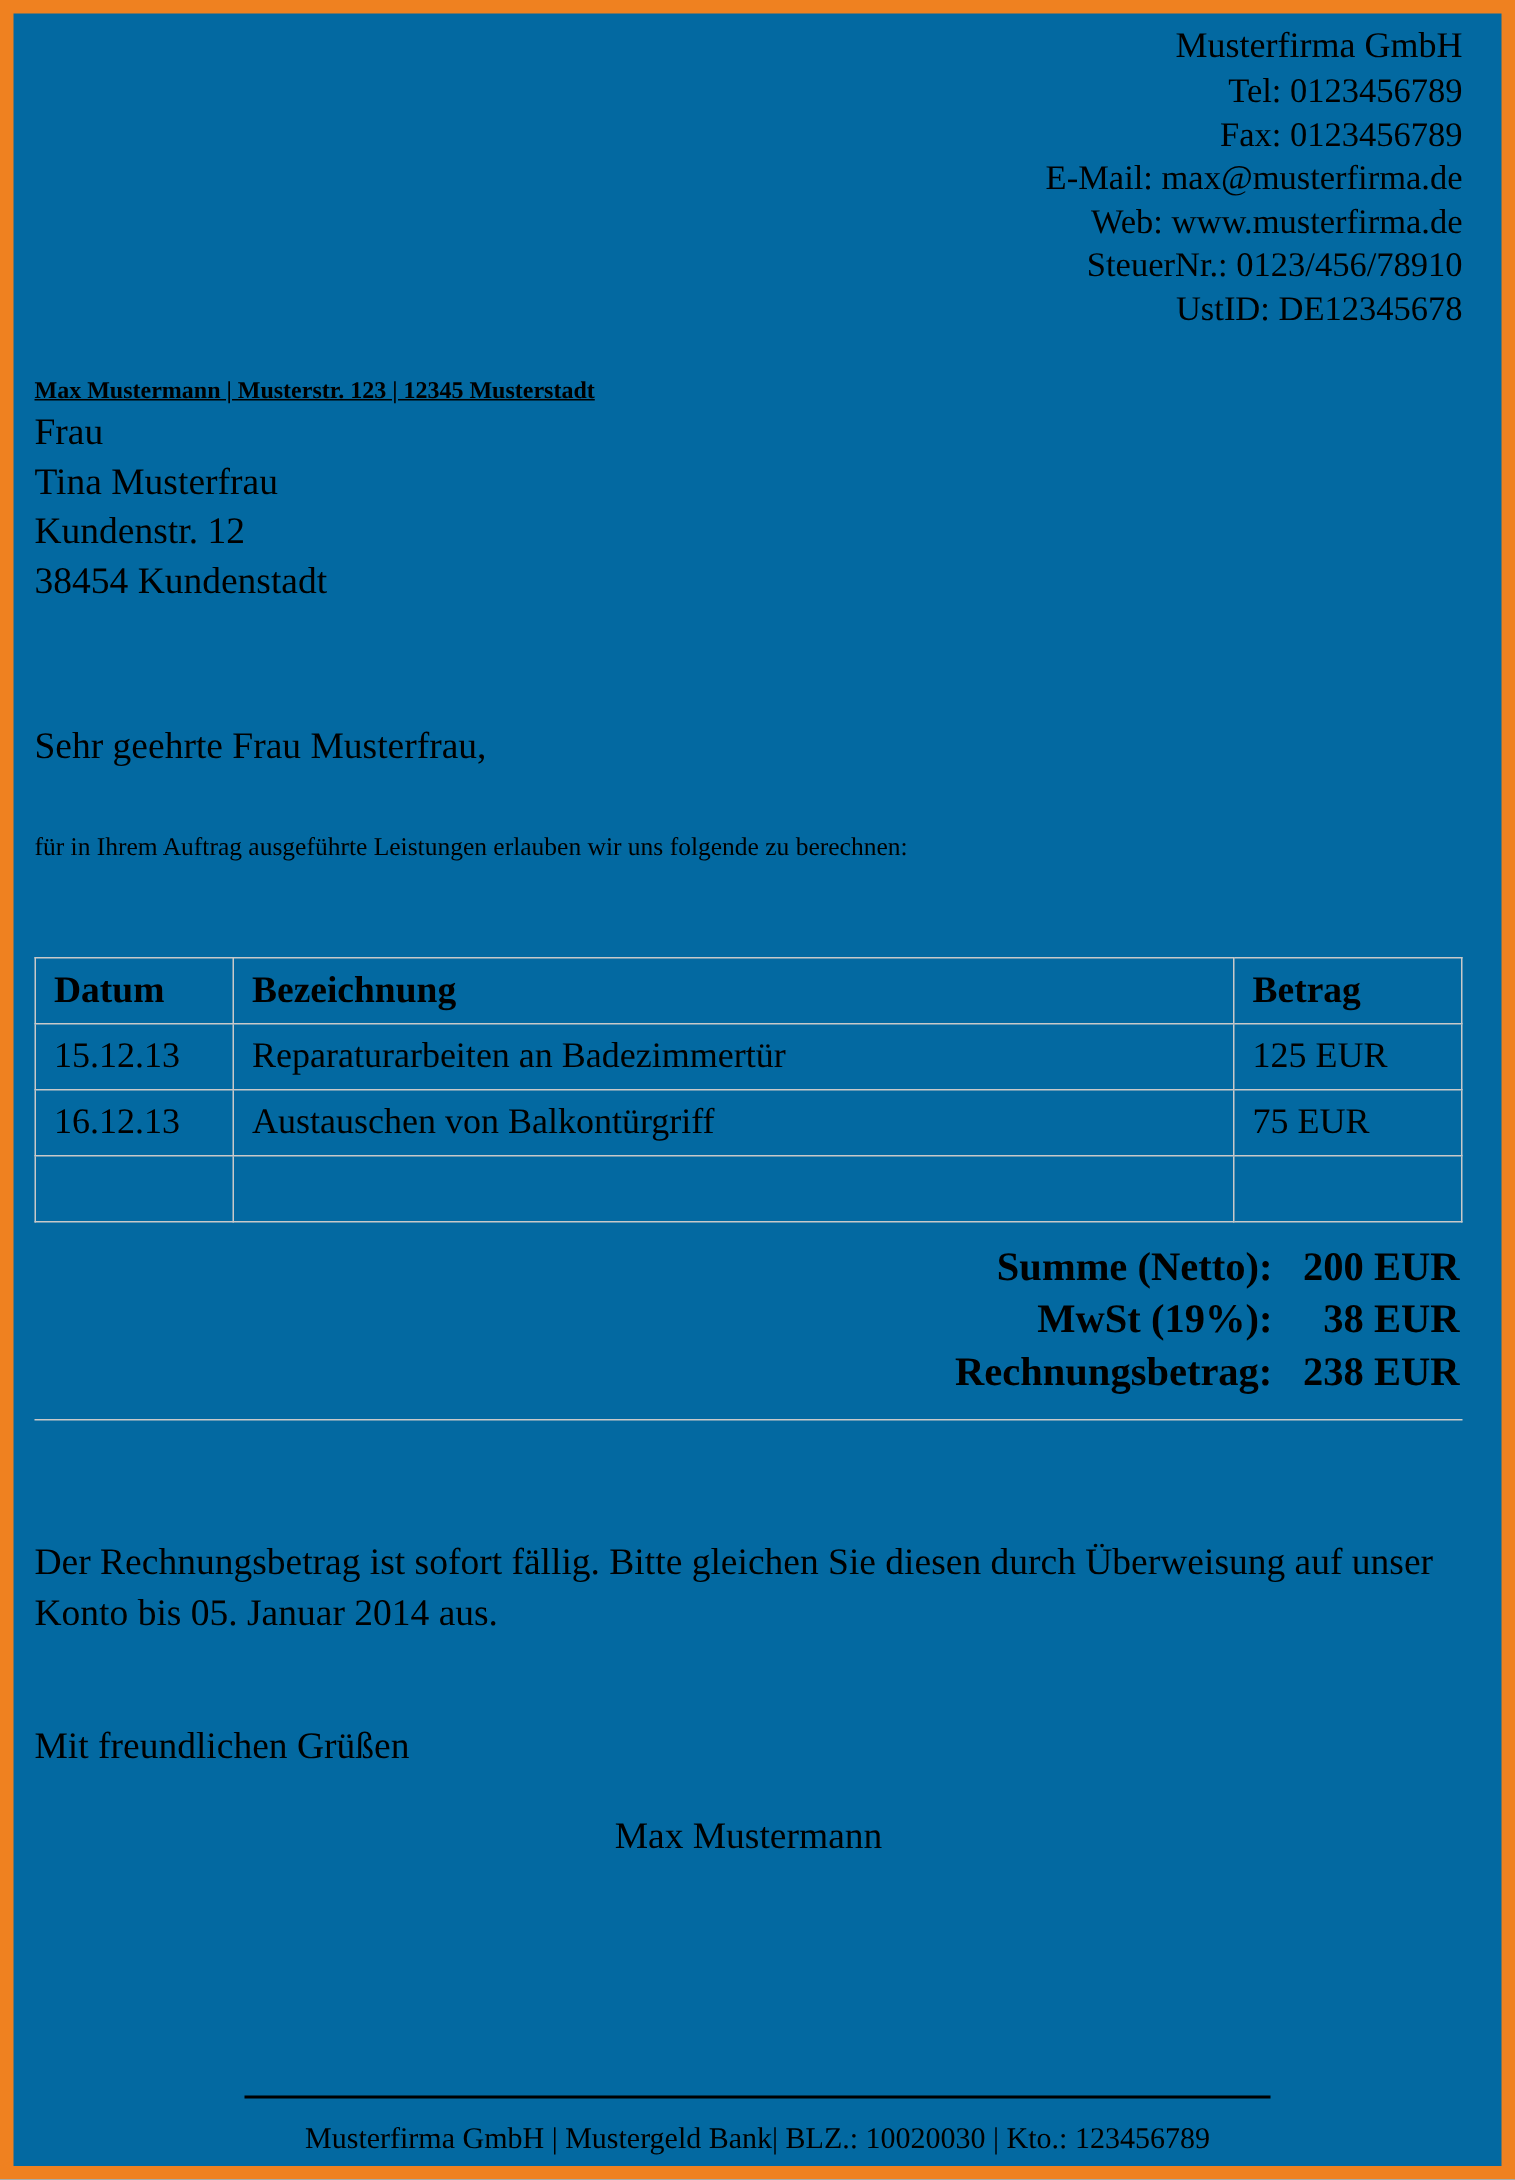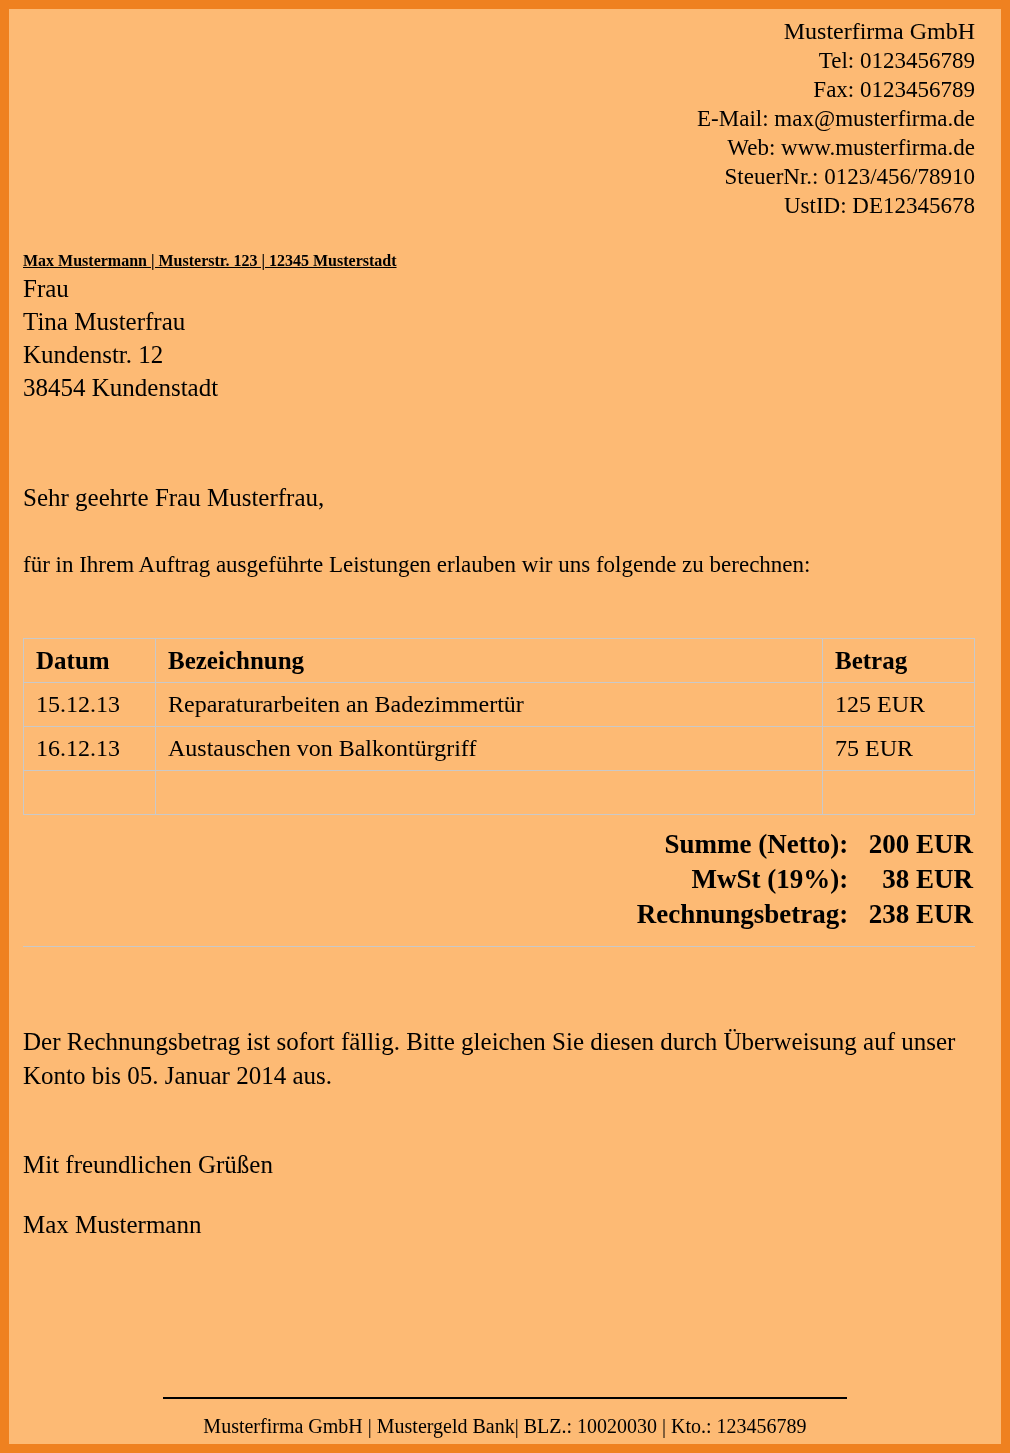--- a/index.html
+++ b/index.html
@@ -1,21 +1,21 @@
 <!DOCTYPE html>
 <html><head>
 <meta charset="utf-8">
 <style>
   * { margin: 0; padding: 0; box-sizing: border-box; }
   html, body { background: #ffffff; }
   .page {
     width: 1010px;
     height: 1453px;
     border: 9px solid #ef8120;
-    background: #fdba74;
+    background: #0369a1;
     color: #000000;
     font-family: "Liberation Serif", "DejaVu Serif", serif;
     position: relative;
     padding: 6px 26px 0 14px;
     overflow: hidden;
   }
   .company-header {
     text-align: right;
     font-size: 23px;
     line-height: 29px;
@@ -36,21 +36,21 @@
   .recipient {
     font-size: 25px;
     line-height: 33px;
     margin-top: 2px;
   }
   .salutation {
     font-size: 25px;
     margin-top: 80px;
   }
   .intro {
-    font-size: 23px;
+    font-size: 17px;
     line-height: 34px;
     margin-top: 36px;
     max-width: 880px;
   }
   table.invoice-table {
     width: 100%;
     border-collapse: collapse;
     margin-top: 56px;
     font-size: 24px;
   }
@@ -79,21 +79,21 @@
     display: inline-block;
     min-width: 118px;
   }
   .payment-note {
     font-size: 25px;
     line-height: 34px;
     margin-top: 78px;
     max-width: 965px;
   }
   .regards   { font-size: 25px; margin-top: 58px; }
-  .signature { font-size: 25px; margin-top: 32px; }
+  .signature { font-size: 25px; margin-top: 32px; text-align: center; }
   .page-footer {
     position: absolute;
     left: 0; right: 0;
     bottom: 6px;
     text-align: center;
   }
   .page-footer .footer-inner {
     display: inline-block;
     border-top: 2px solid #000000;
     padding: 16px 40px 0 40px;

